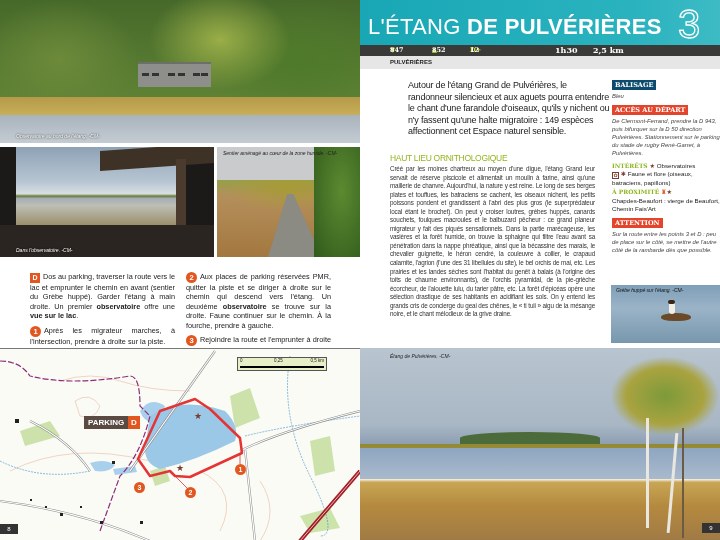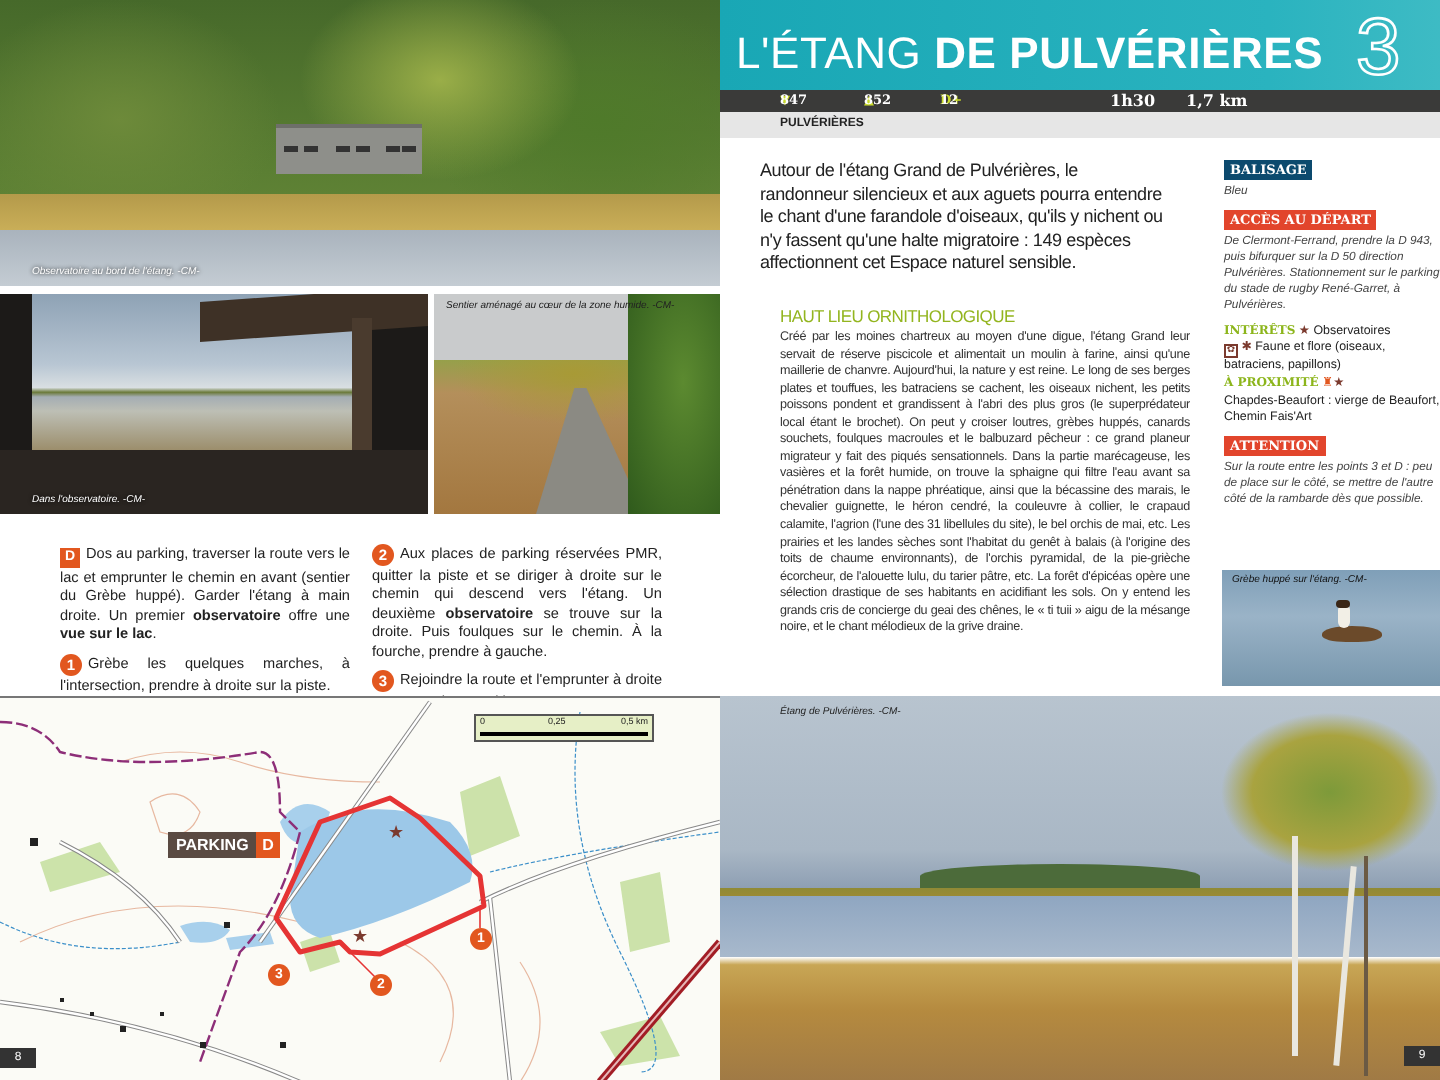--- a/index.html
+++ b/index.html
@@ -61,21 +61,21 @@
 #title-bar{position:absolute;left:0;top:0;width:392px;height:45px;background:linear-gradient(90deg,#19a7b5,#2ab3bf 70%,#45bec6)}
 #title{position:absolute;left:8px;top:14px;font-size:22px;color:#fff;letter-spacing:0.3px;white-space:nowrap}
 #title .light{font-weight:normal}
 #title .bold{font-weight:bold}
 #walknum{position:absolute;left:318px;top:4px;font-size:40px;color:transparent;-webkit-text-stroke:1.3px #fff;font-weight:normal;line-height:40px}
 #info-bar{position:absolute;left:0;top:45px;width:360px;height:11px;background:#3a3a39;color:#fff;font-size:6.5px;line-height:11px;font-family:"DejaVu Serif",serif;font-weight:bold}
 #info-bar span{position:absolute}
 .tri{color:#c8da2b}
 #loc-bar{position:absolute;left:0;top:56px;width:360px;height:13px;background:#e6e6e6;font-size:6px;font-weight:bold;line-height:13px;padding-left:30px;color:#222}
 
-#intro{position:absolute;left:20px;top:80px;width:205px;font-size:9px;line-height:11.5px;color:#222;letter-spacing:-0.2px}
+#intro{position:absolute;left:48px;top:80px;width:205px;font-size:9px;line-height:11.5px;color:#222;letter-spacing:-0.2px}
 #section-h{position:absolute;left:30px;top:153px;font-size:8.5px;font-weight:normal;color:#93b51f;letter-spacing:-0.3px}
 #body{position:absolute;left:30px;top:165px;width:205px;font-size:6.3px;line-height:8.55px;color:#333;text-align:justify;letter-spacing:-0.15px}
 
 #sidebar{position:absolute;left:252px;top:80px;width:108px;font-size:6px}
 .sb-h{display:inline-block;color:#fff;font-family:"DejaVu Serif",serif;font-weight:bold;font-size:6.5px;padding:1px 3px;line-height:8px}
 .sb-h.dark{background:#0c4a6e}
 .sb-h.red{background:#e2452c}
 .sb-i{font-style:italic;color:#444;font-size:5.9px;line-height:8px;margin:2px 0 5px}
 .sb-g{font-family:"DejaVu Serif",serif;font-weight:bold;color:#8cb51b;font-size:6px}
 .sb-t{font-size:6.2px;line-height:8.2px;color:#222}
@@ -126,26 +126,26 @@
     <div class="boardwalk"></div>
     <div class="hedge"></div>
     <div class="cap dark" style="left:6px;top:3px">Sentier aménagé au cœur de la zone humide. -CM-</div>
   </div>
 
   <div class="steps" style="left:30px;width:145px">
     <p>
       <span class="badge-d">D</span><span>Dos au parking, traverser la route vers le lac et emprunter le chemin en avant (sentier du Grèbe huppé). Garder l'étang à main droite. Un premier </span><b>observatoire</b><span> offre une </span><b>vue sur le lac</b><span>.</span>
     </p>
     <p>
-      <span class="badge-n">1</span><span>Grèbe les quelques marches, à l'intersection, prendre à droite sur la piste.</span>
+      <span class="badge-n">1</span><span>Après les migrateur marches, à l'intersection, prendre à droite sur la piste.</span>
     </p>
   </div>
   <div class="steps" style="left:186px;width:145px">
     <p>
-      <span class="badge-n">2</span><span>Aux places de parking réservées PMR, quitter la piste et se diriger à droite sur le chemin qui descend vers l'étang. Un deuxième </span><b>observatoire</b><span> se trouve sur la droite. Puis foulques sur le chemin. À la fourche, prendre à gauche.</span>
+      <span class="badge-n">2</span><span>Aux places de parking réservées PMR, quitter la piste et se diriger à droite sur le chemin qui descend vers l'étang. Un deuxième </span><b>observatoire</b><span> se trouve sur la droite. Faune continuer sur le chemin. À la fourche, prendre à gauche.</span>
     </p>
     <p>
       <span class="badge-n">3</span><span>Rejoindre la route et l'emprunter à droite pour revenir au parking.</span>
     </p>
   </div>
 
   <div id="map">
     <svg width="360" height="192" viewBox="0 348 360 192">
 
       <g fill="#c7e0a2" opacity="0.9">
@@ -249,21 +249,21 @@
       </span>
     <span style="left:72px">
         <span class="tri">▲</span> 
         <span>852 m</span>
       </span>
     <span style="left:110px">
         <span class="tri">D+</span> 
         <span>12 m</span>
       </span>
     <span style="left:195px;font-size:8px">1h30</span>
-    <span style="left:233px;font-size:8px">1,7 km</span>
+    <span style="left:233px;font-size:8px">2,5 km</span>
   </div>
 
   <div id="loc-bar">PULVÉRIÈRES</div>
 
   <div id="intro">Autour de l'étang Grand de Pulvérières, le randonneur silencieux et aux aguets pourra entendre le chant d'une farandole d'oiseaux, qu'ils y nichent ou n'y fassent qu'une halte migratoire : 149 espèces affectionnent cet Espace naturel sensible.</div>
   <div id="section-h">HAUT LIEU ORNITHOLOGIQUE</div>
   <div id="body">Créé par les moines chartreux au moyen d'une digue, l'étang Grand leur servait de réserve piscicole et alimentait un moulin à farine, ainsi qu'une maillerie de chanvre. Aujourd'hui, la nature y est reine. Le long de ses berges plates et touffues, les batraciens se cachent, les oiseaux nichent, les petits poissons pondent et grandissent à l'abri des plus gros (le superprédateur local étant le brochet). On peut y croiser loutres, grèbes huppés, canards souchets, foulques macroules et le balbuzard pêcheur : ce grand planeur migrateur y fait des piqués sensationnels. Dans la partie marécageuse, les vasières et la forêt humide, on trouve la sphaigne qui filtre l'eau avant sa pénétration dans la nappe phréatique, ainsi que la bécassine des marais, le chevalier guignette, le héron cendré, la couleuvre à collier, le crapaud calamite, l'agrion (l'une des 31 libellules du site), le bel orchis de mai, etc. Les prairies et les landes sèches sont l'habitat du genêt à balais (à l'origine des toits de chaume environnants), de l'orchis pyramidal, de la pie-grièche écorcheur, de l'alouette lulu, du tarier pâtre, etc. La forêt d'épicéas opère une sélection drastique de ses habitants en acidifiant les sols. On y entend les grands cris de concierge du geai des chênes, le « ti tuii » aigu de la mésange noire, et le chant mélodieux de la grive draine.</div>
 
   <div id="sidebar">
     <div class="sb-h dark">BALISAGE</div>

